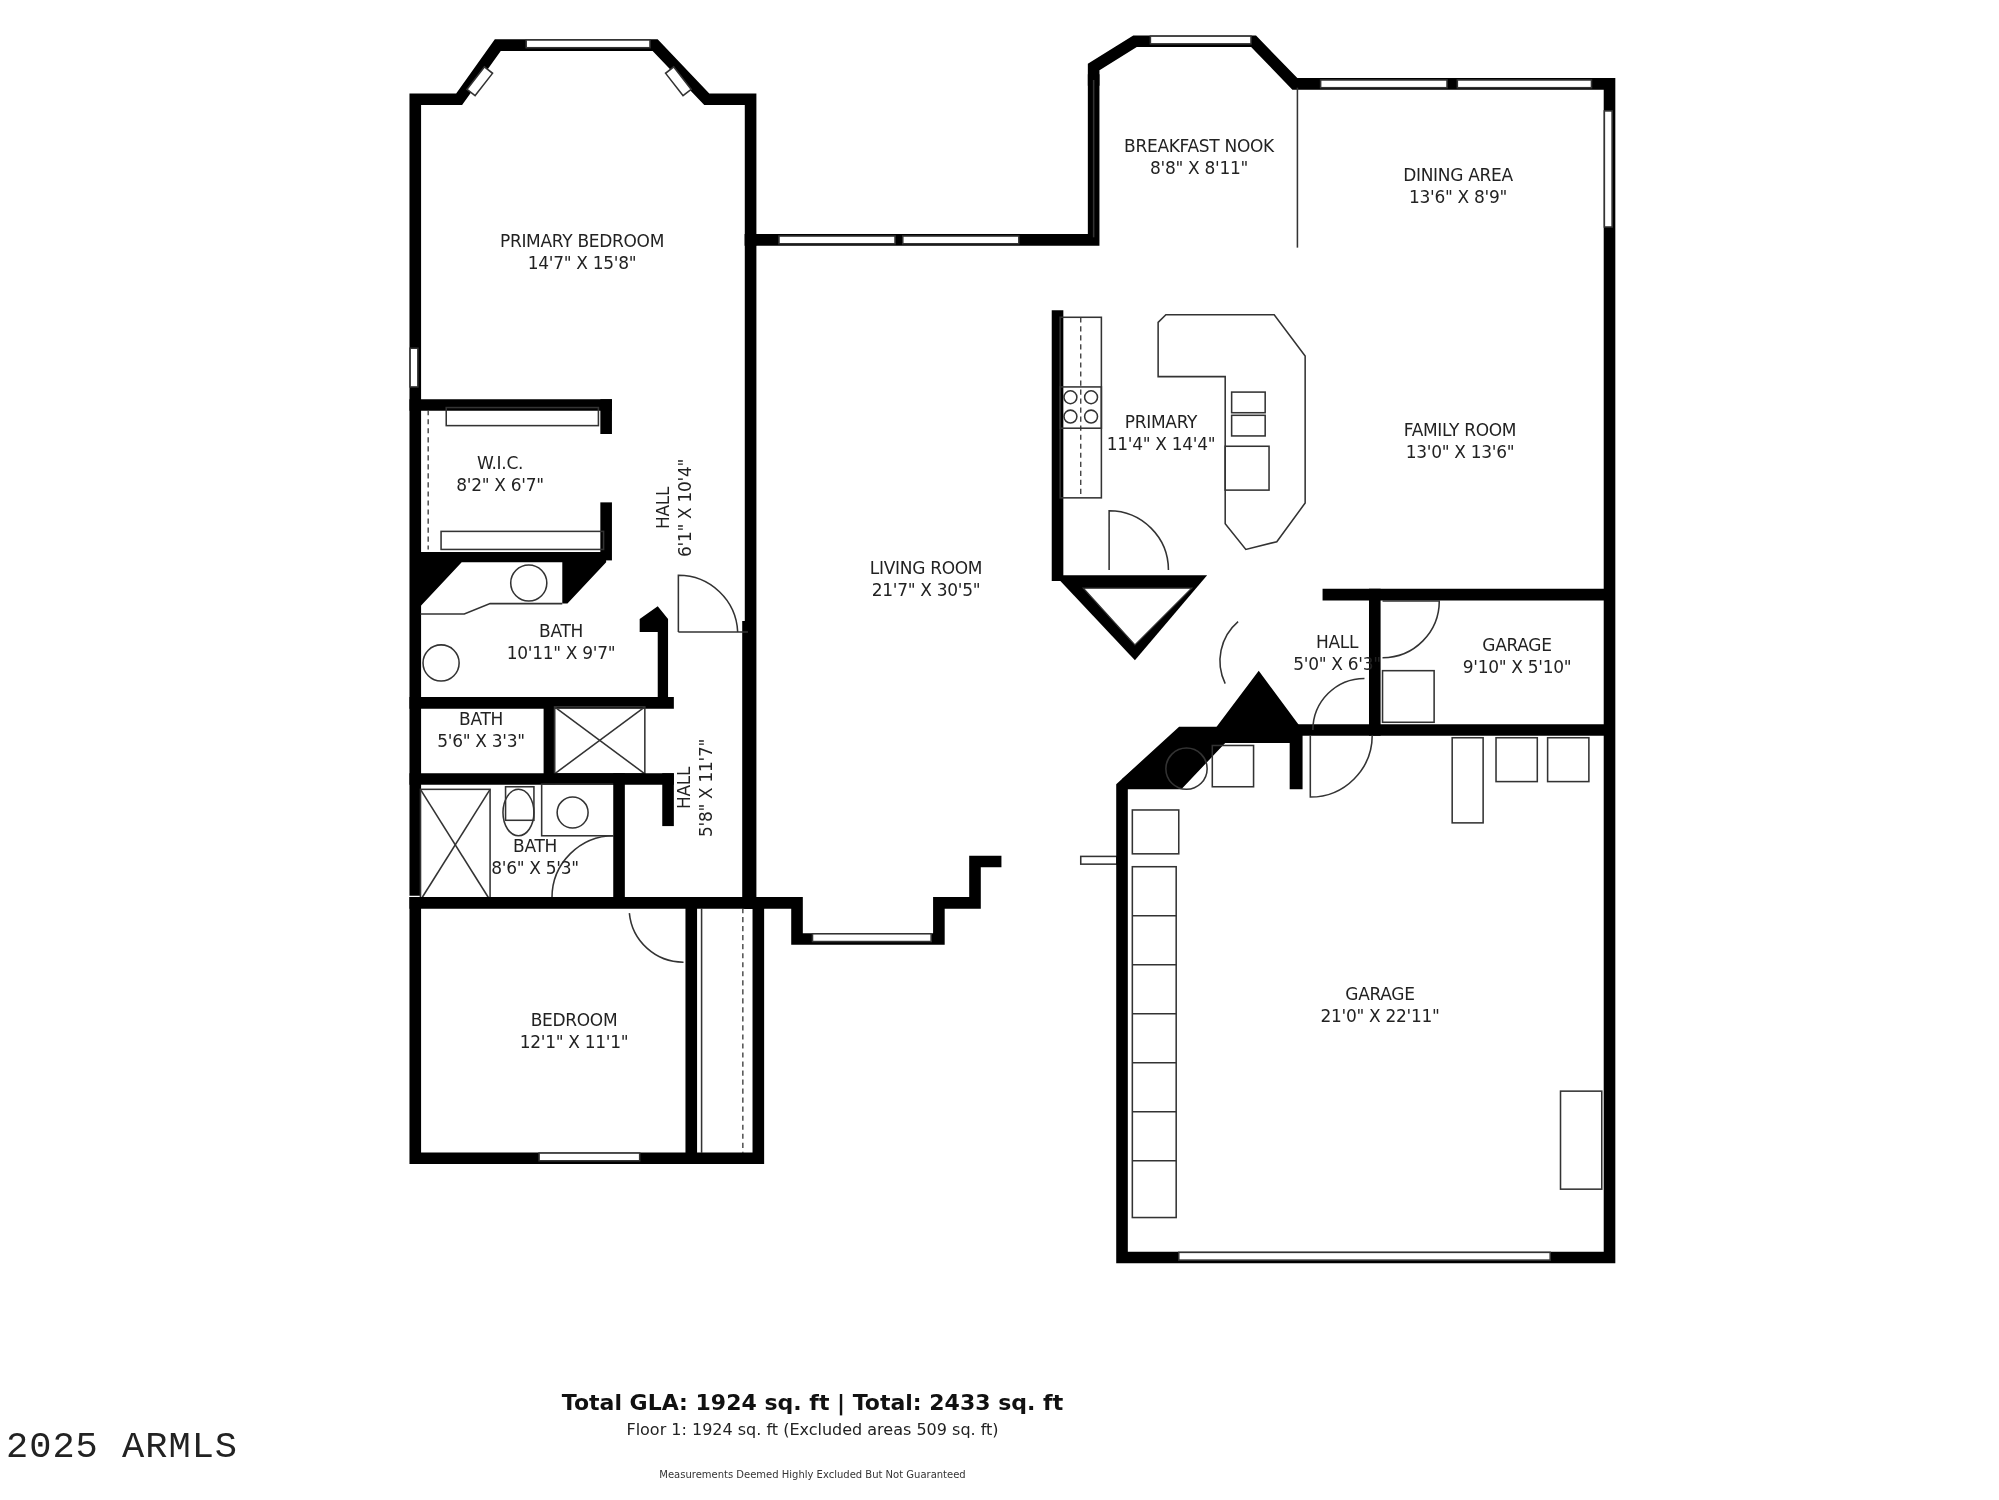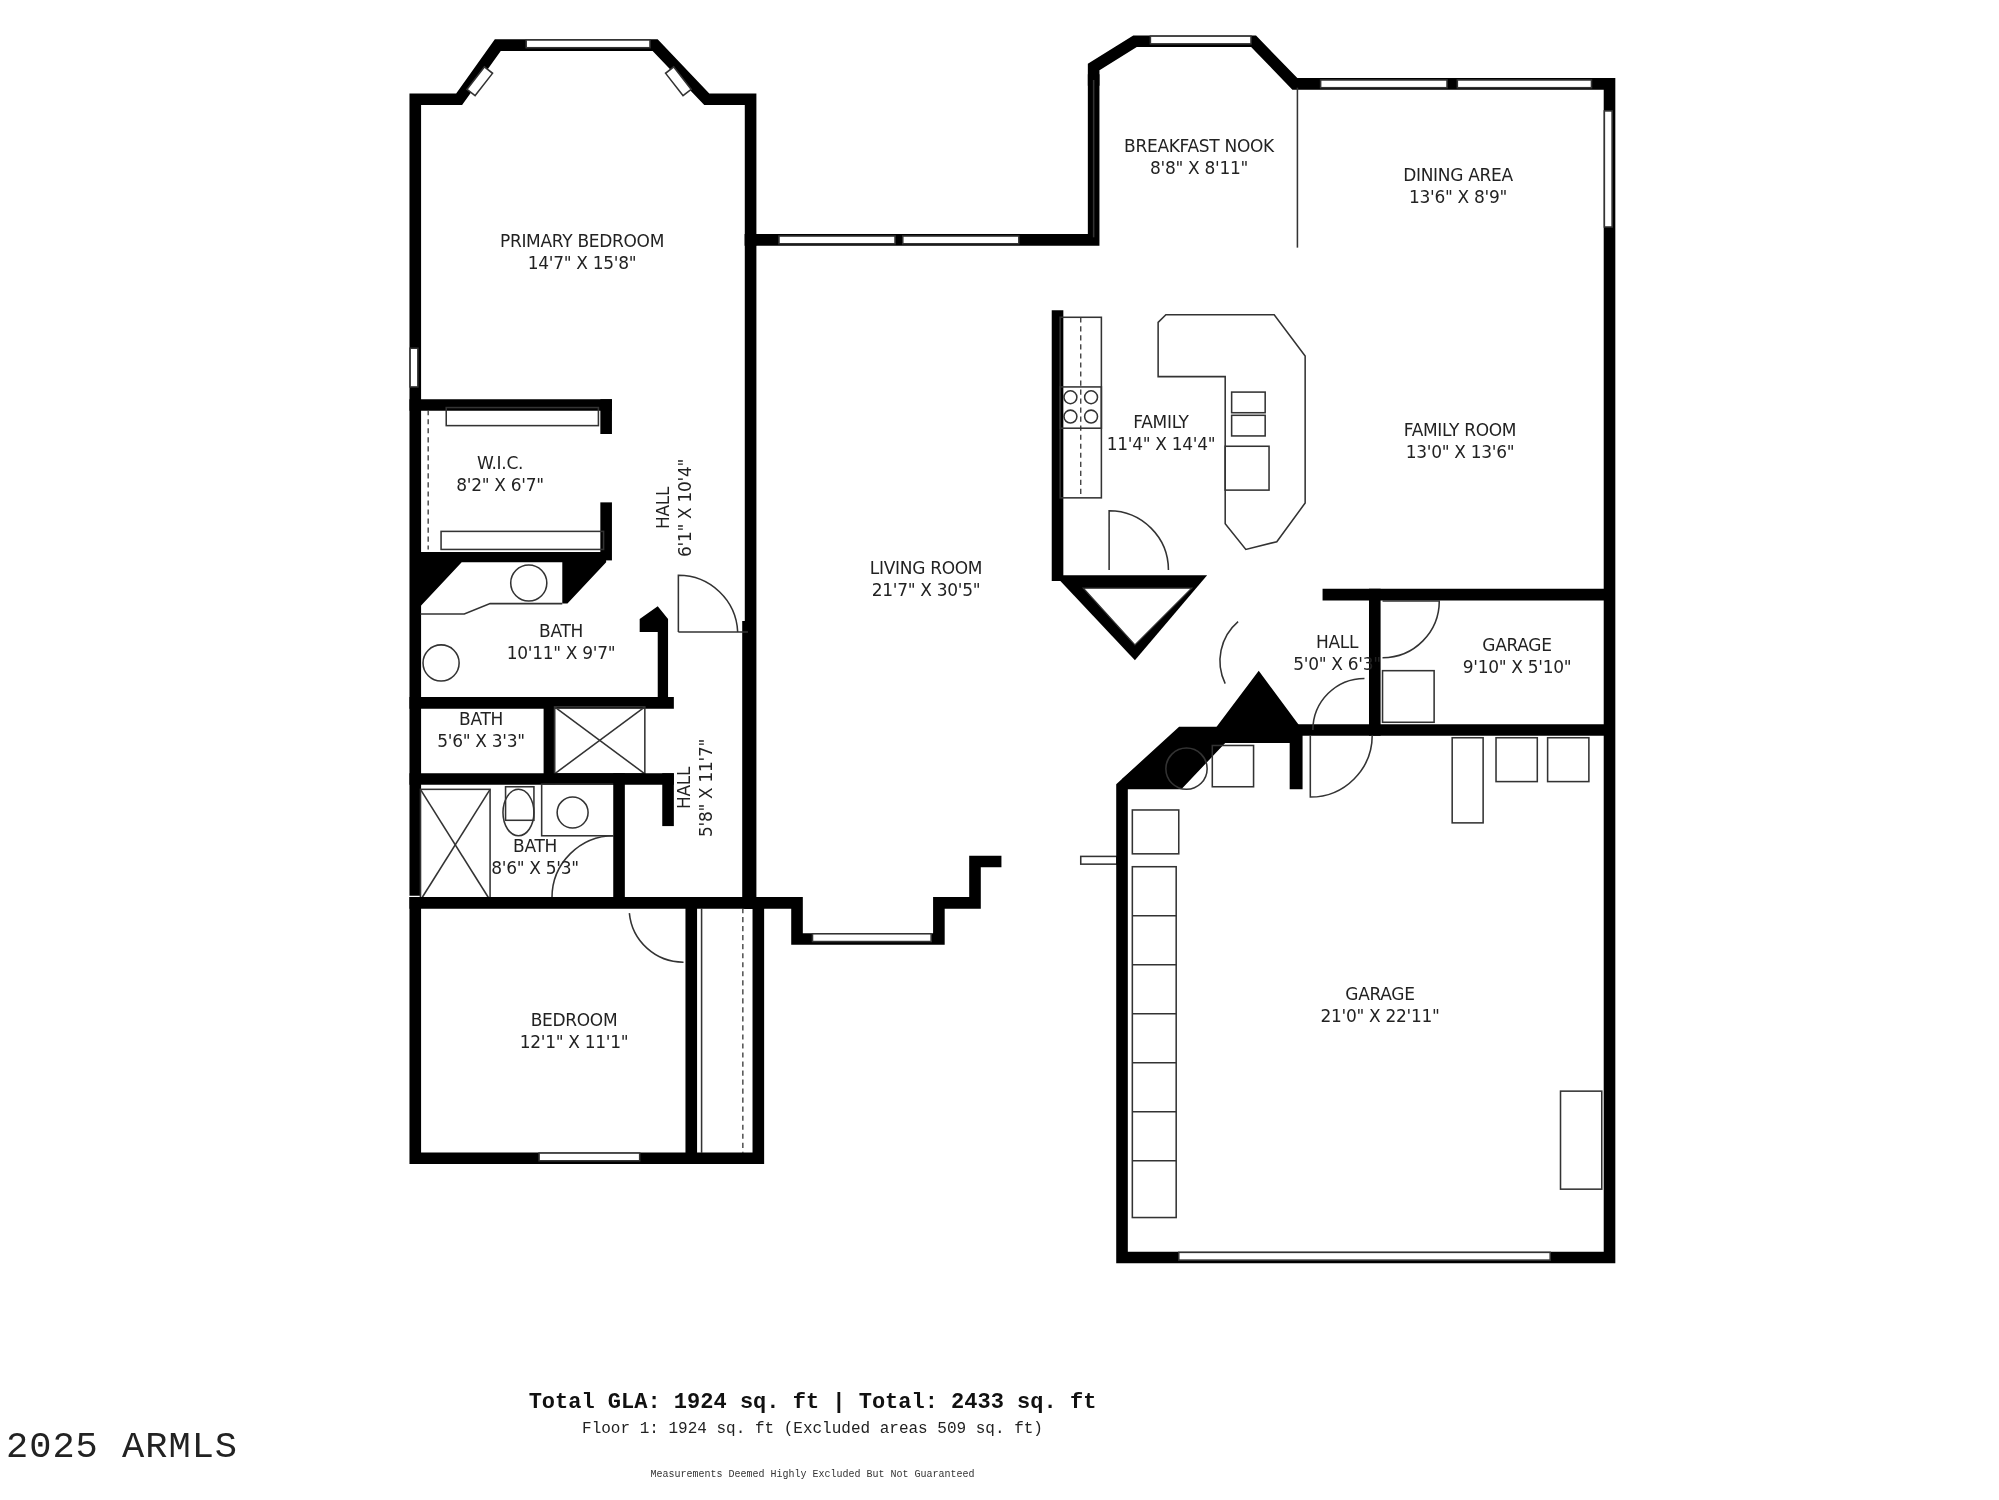--- a/index.html
+++ b/index.html
@@ -7,21 +7,21 @@
          font-family: "DejaVu Sans", sans-serif; color: #222; }
   #plan { position: absolute; left: 0; top: 0; width: 1999px; height: 1500px; }
   .wall { fill: none; stroke: #000; stroke-width: 9; stroke-linejoin: miter; stroke-linecap: square; }
   .wallfill { fill: #000; stroke: none; }
   .thin { fill: none; stroke: #333; stroke-width: 1.2; }
   .dash { fill: none; stroke: #333; stroke-width: 1; stroke-dasharray: 4 3; }
   .win { fill: #fff; stroke: #333; stroke-width: 1.2; }
   .room-label { position: absolute; transform: translate(-50%, -50%); text-align: center;
                 font-size: 17px; line-height: 22px; color: #222; white-space: nowrap; letter-spacing: -0.3px; }
   .room-label.vertical { transform: translate(-50%, -50%) rotate(-90deg); }
-  .footer { position: absolute; left: 0; width: 1625px; text-align: center; font-family: Liberation Mono, monospace; }
+  .footer { position: absolute; left: 0; width: 1625px; text-align: center; }
   #footer-total { top: 1390px; font-size: 22px; font-weight: bold; color: #111; }
   #footer-floor { top: 1420px; font-size: 16px; color: #222; }
   #footer-disclaimer { top: 1469px; font-size: 10px; color: #333; }
   #watermark { position: absolute; left: 6px; top: 1426px; font-size: 37px; color: #222;
                font-family: Liberation Mono, monospace; font-weight: 300; letter-spacing: 1px; }
 </style>
 </head>
 <body>
 
 <svg id="plan" viewBox="0 0 1550 1163" preserveAspectRatio="none" xmlns="http://www.w3.org/2000/svg">
@@ -186,21 +186,21 @@
 </div>
 <div class="room-label" style="left:1199px;top:157px">
   <div>BREAKFAST NOOK</div>
   <div>8'8" X 8'11"</div>
 </div>
 <div class="room-label" style="left:1458px;top:186px">
   <div>DINING AREA</div>
   <div>13'6" X 8'9"</div>
 </div>
 <div class="room-label" style="left:1161px;top:433px">
-  <div>FAMILY</div>
+  <div>PRIMARY</div>
   <div>11'4" X 14'4"</div>
 </div>
 <div class="room-label" style="left:1460px;top:441px">
   <div>FAMILY ROOM</div>
   <div>13'0" X 13'6"</div>
 </div>
 <div class="room-label" style="left:1337px;top:653px">
   <div>HALL</div>
   <div>5'0" X 6'3"</div>
 </div>

